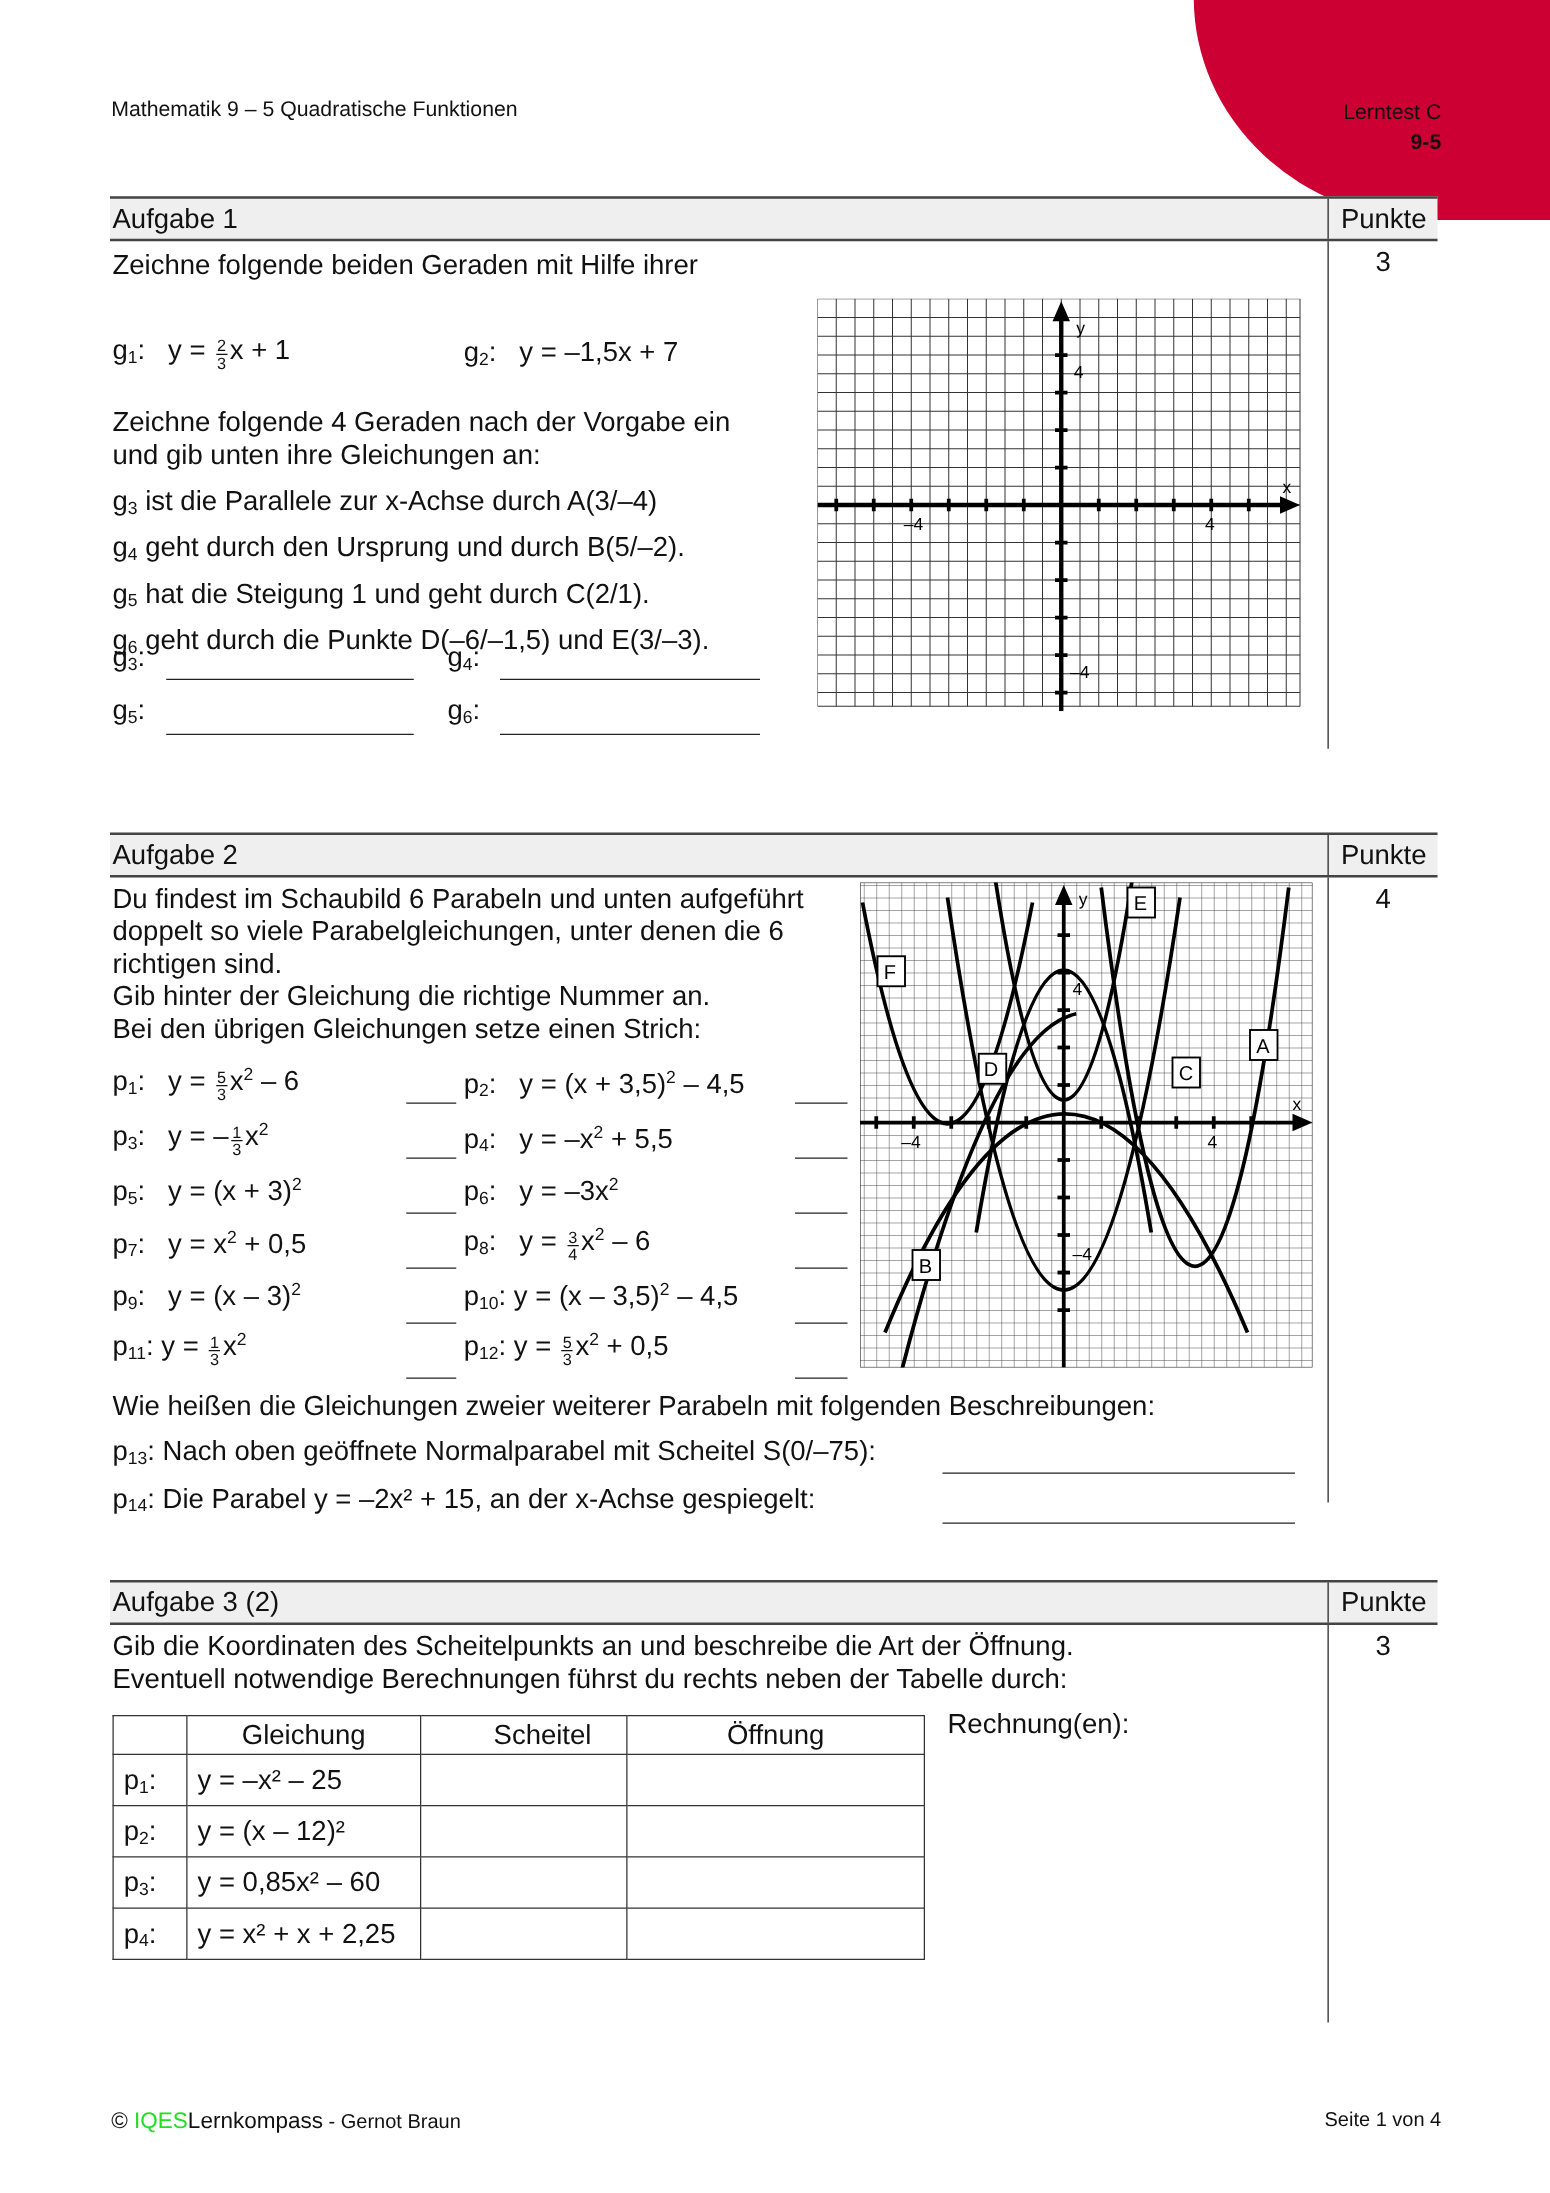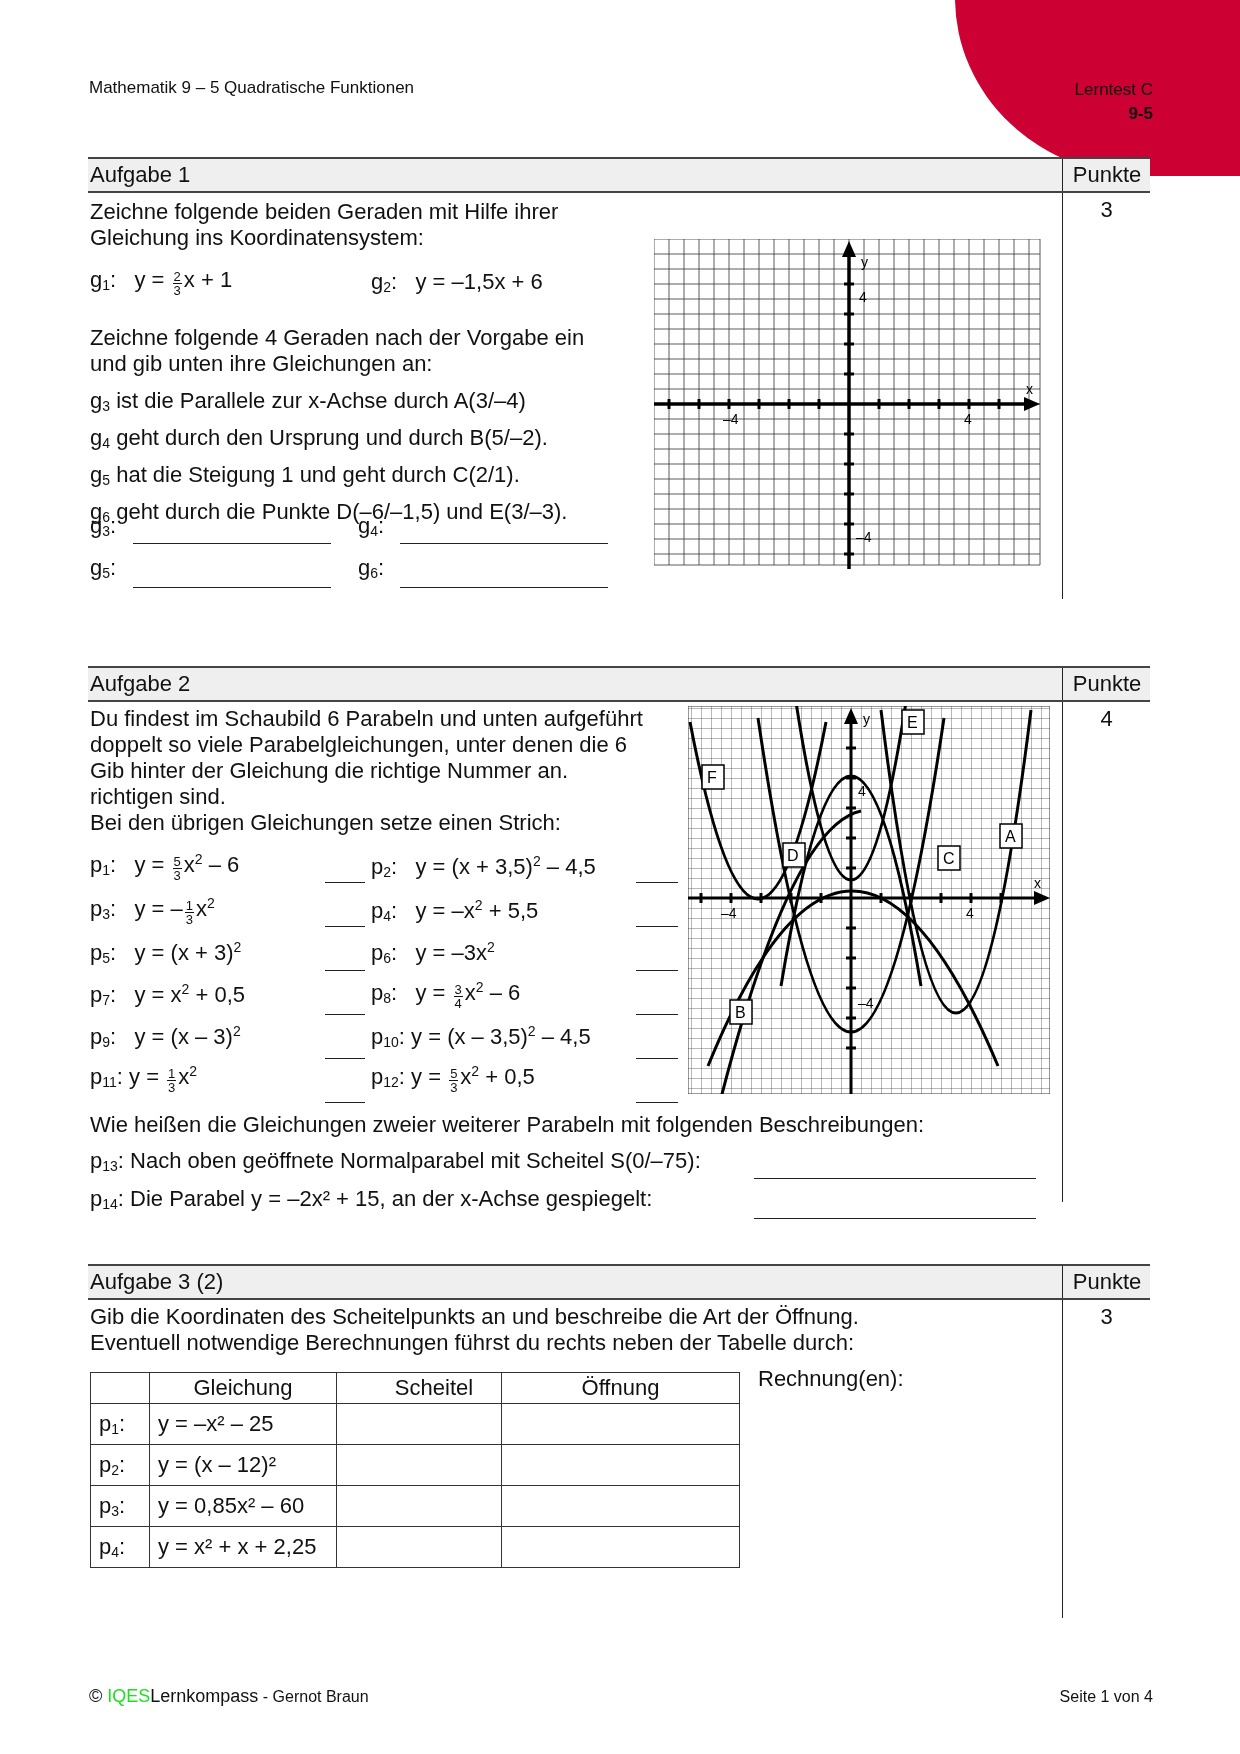--- a/index.html
+++ b/index.html
@@ -44,27 +44,26 @@
 <div class="task" style="top:157px;">
   <div class="task-head">
     <span class="title">Aufgabe 1</span>
     <span class="pk">Punkte</span>
   </div>
   <div class="task-body" style="height:406px;">
     <div class="pk-col" style="height:406px;">3</div>
 
     <div class="txt" style="left:2px;top:6px;">
       <div>Zeichne folgende beiden Geraden mit Hilfe ihrer</div>
-      <div>Gleichung ins Koordinatensystem:</div>
     </div>
     <div class="txt" style="left:2px;top:74px;">
       <span>g</span><span class="sub">1</span><span style="white-space:pre">:   y = </span><span class="frac"><span class="num">2</span><span>3</span></span><span>x + 1</span>
     </div>
     <div class="txt" style="left:283px;top:76px;">
-      <span>g</span><span class="sub">2</span><span style="white-space:pre">:   y = –1,5x + 6</span>
+      <span>g</span><span class="sub">2</span><span style="white-space:pre">:   y = –1,5x + 7</span>
     </div>
     <div class="txt" style="left:2px;top:132px;">
       <div>Zeichne folgende 4 Geraden nach der Vorgabe ein</div>
       <div>und gib unten ihre Gleichungen an:</div>
     </div>
     <div class="txt" style="left:2px;top:192px;line-height:32px;">
       <div>g<span class="sub">3</span><span> ist die Parallele zur x-Achse durch A(3/–4)</span></div>
       <div>g<span class="sub">4</span><span> geht durch den Ursprung und durch B(5/–2).</span></div>
       <div>g<span class="sub">5</span><span> hat die Steigung 1 und geht durch C(2/1).</span></div>
       <div>g<span class="sub">6</span><span> geht durch die Punkte D(–6/–1,5) und E(3/–3).</span></div>
@@ -173,22 +172,22 @@
 <div class="task" style="top:666px;">
   <div class="task-head">
     <span class="title">Aufgabe 2</span>
     <span class="pk">Punkte</span>
   </div>
   <div class="task-body" style="height:500px;">
     <div class="pk-col" style="height:500px;">4</div>
     <div class="txt" style="left:2px;top:4px;">
       <div>Du findest im Schaubild 6 Parabeln und unten aufgeführt</div>
       <div>doppelt so viele Parabelgleichungen, unter denen die 6</div>
+      <div>richtigen sind.</div>
       <div>Gib hinter der Gleichung die richtige Nummer an.</div>
-      <div>richtigen sind.</div>
       <div>Bei den übrigen Gleichungen setze einen Strich:</div>
     </div>
 
     <div>
       <div class="txt" style="left:2px;top:144px;">p<span class="sub">1</span>:&nbsp;&nbsp; y = <span class="frac"><span class="num">5</span><span>3</span></span>x<span class="sup">2</span> – 6</div>
       <div class="blank" style="left:237px;top:160px;width:40px;height:20px;"></div>
       <div class="txt" style="left:283px;top:146px;">p<span class="sub">2</span>:&nbsp;&nbsp; y = (x + 3,5)<span class="sup">2</span> – 4,5</div>
       <div class="blank" style="left:548px;top:160px;width:42px;height:20px;"></div>
 
       <div class="txt" style="left:2px;top:188px;">p<span class="sub">3</span>:&nbsp;&nbsp; y = –<span class="frac"><span class="num">1</span><span>3</span></span>x<span class="sup">2</span></div>

